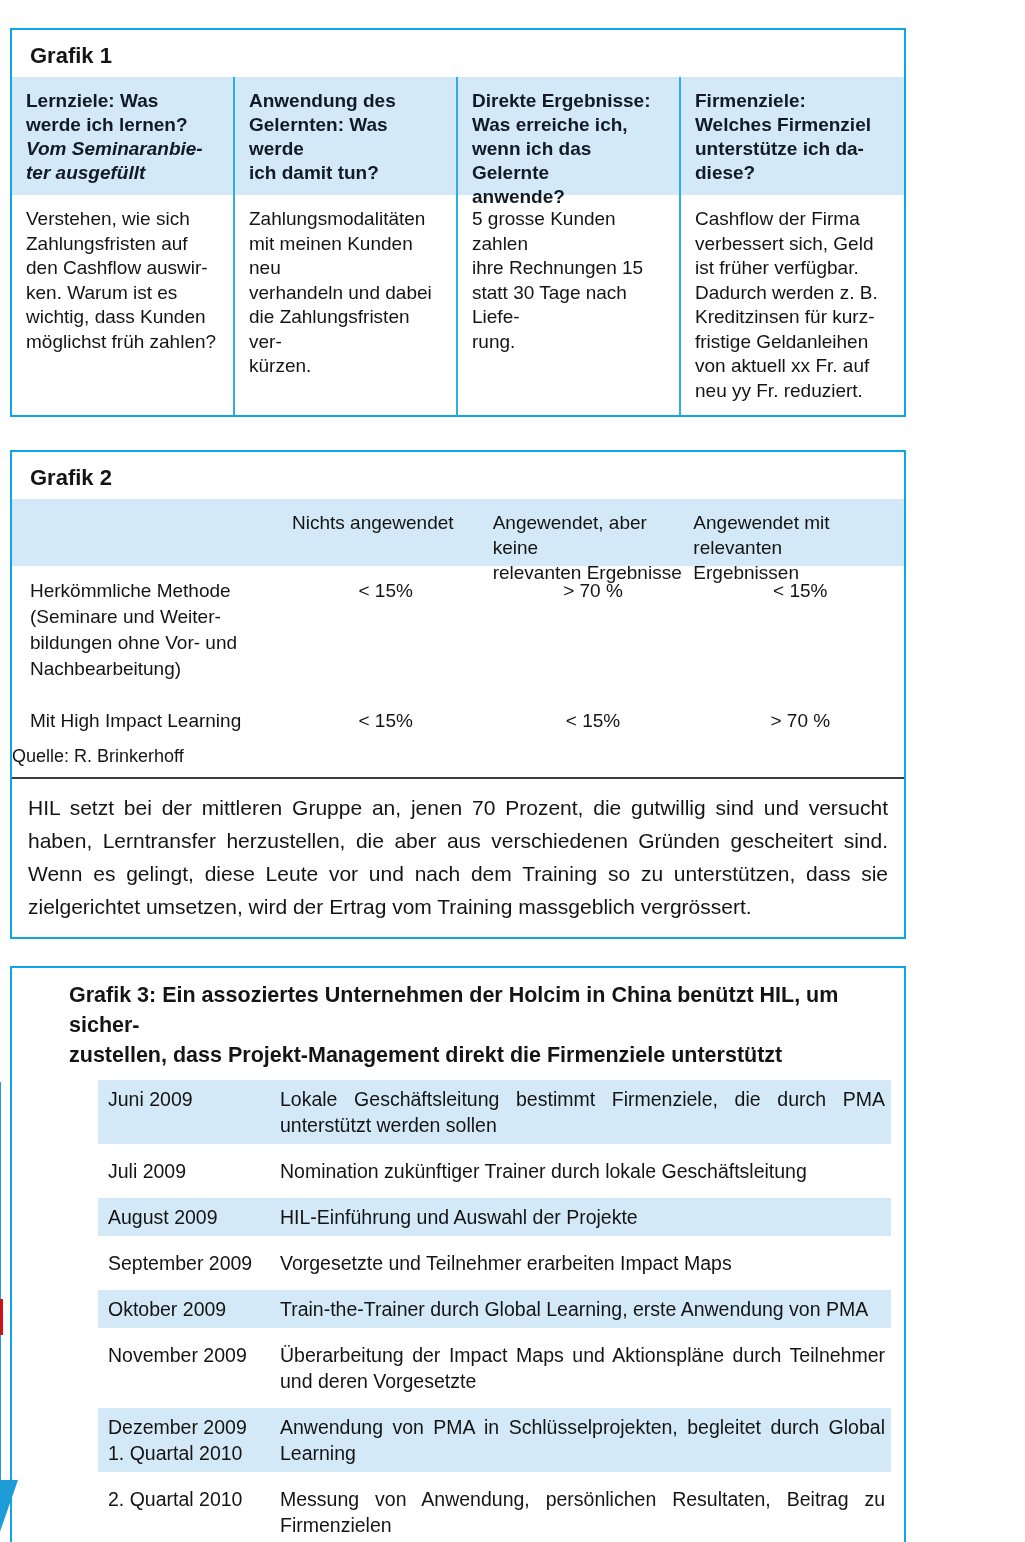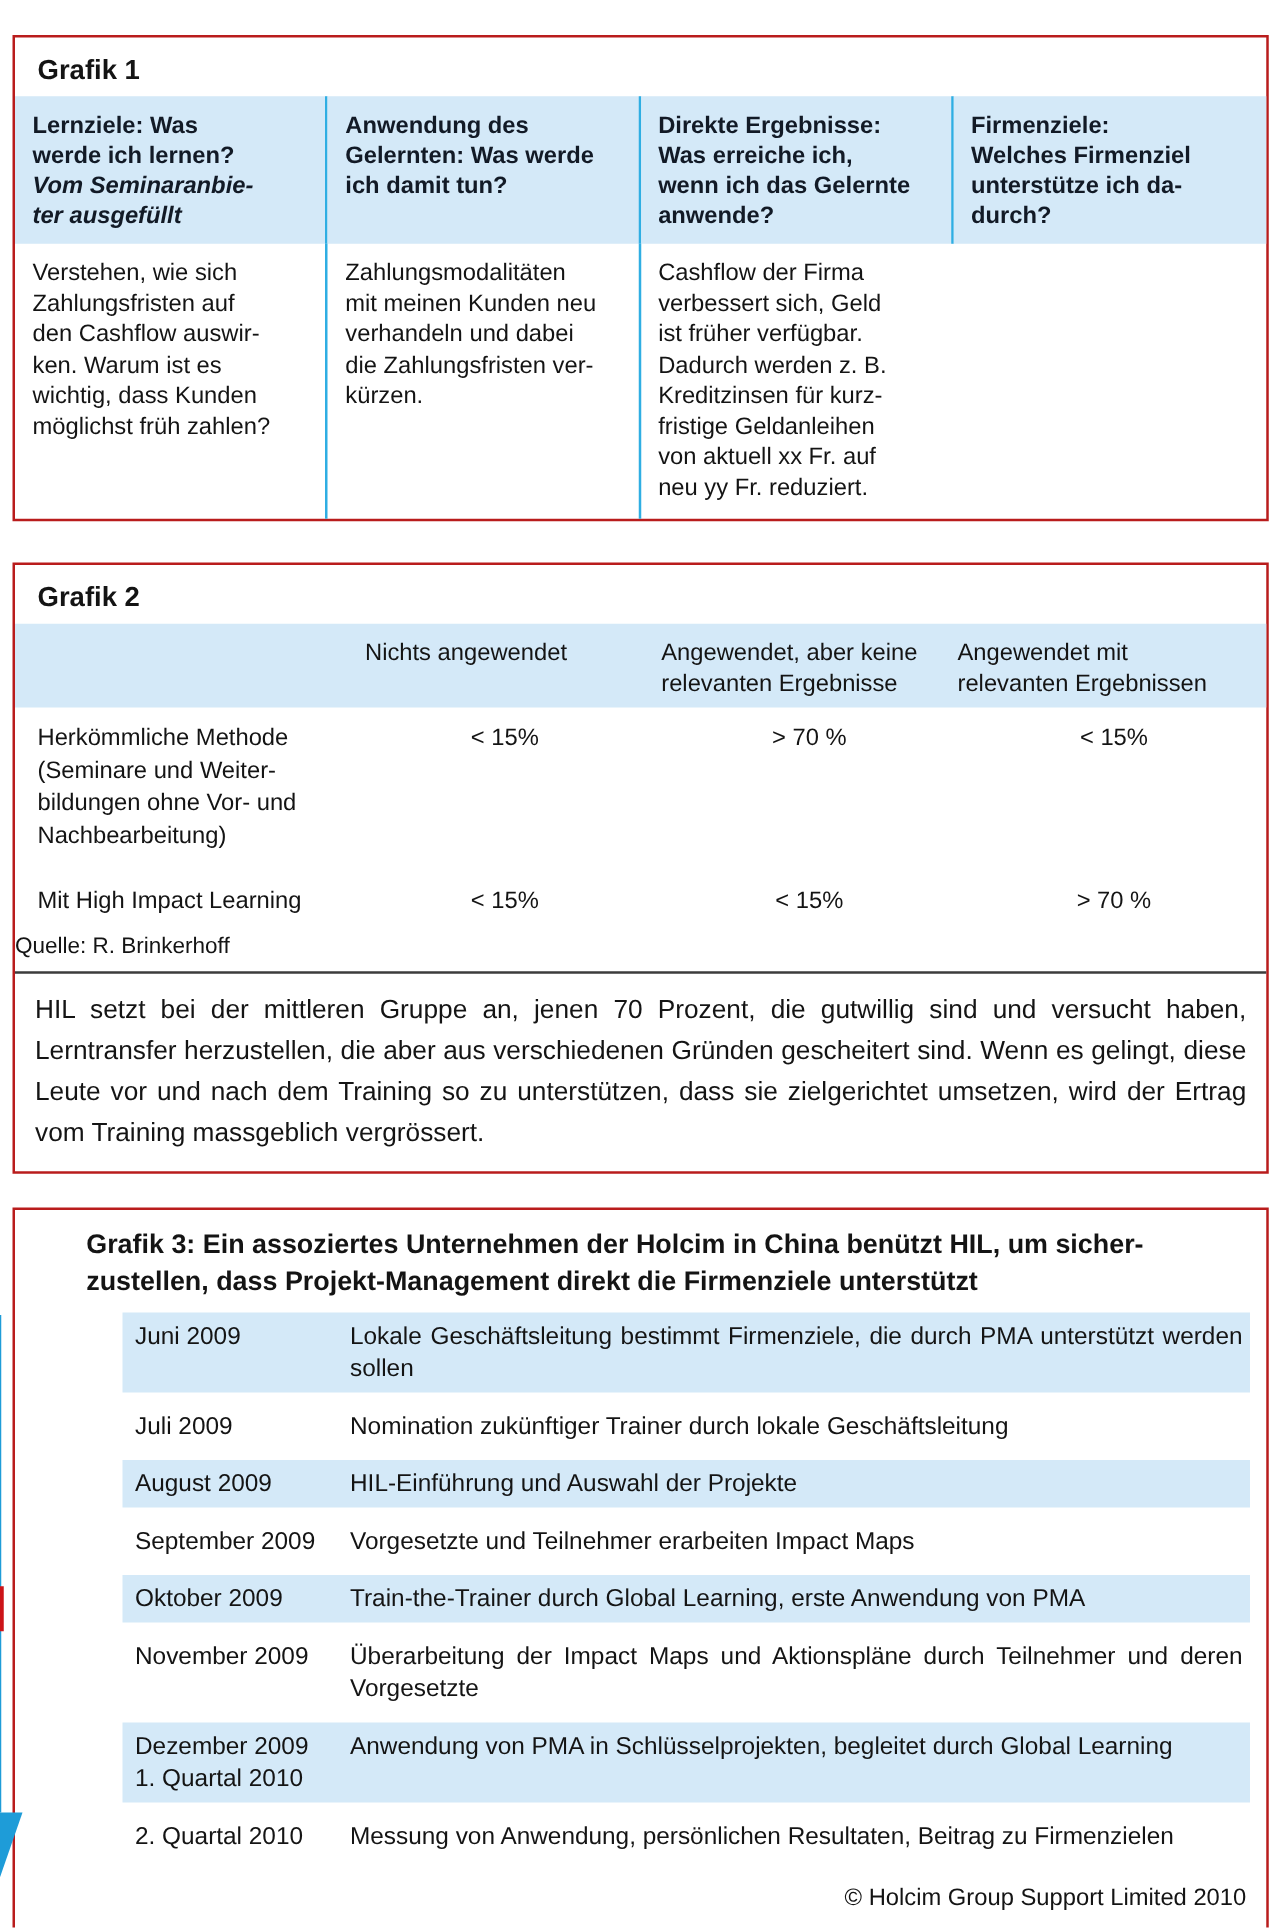--- a/index.html
+++ b/index.html
@@ -4,22 +4,22 @@
 <style>
   * { margin:0; padding:0; box-sizing:border-box; }
   html,body { background:#ffffff; }
   body {
     width:1025px; height:1542px;
     font-family:"Liberation Sans", sans-serif;
     color:#141414;
     position:relative;
   }
   .box {
-    margin-left:10px; width:1005px;
-    border:2px solid #b91c1c;
+    margin-left:10px; width:896px;
+    border:2px solid #0ea5e9;
     background:#fff;
   }
   .pre { white-space:pre-line; }
 
   
   #box1 { margin-top:28px; }
   .box-title { font-size:22px; font-weight:bold; padding:13px 18px 8px 18px; }
   .g1-table { display:grid; grid-template-columns:repeat(4,1fr);border-radius:14px; }
   .g1-cell { padding:12px 14px; border-right:2px solid #2faee3; }
   .g1-cell.last { border-right:none; }
@@ -101,34 +101,38 @@
     <div class="g1-cell g1-head">
       <div class="pre">Direkte Ergebnisse:
 Was erreiche ich,
 wenn ich das Gelernte
 anwende?</div>
     </div>
     <div class="g1-cell g1-head last">
       <div class="pre">Firmenziele:
 Welches Firmenziel
 unterstütze ich da-
-durch?</div>
+diese?</div>
     </div>
 
     <div class="g1-cell g1-body pre">Verstehen, wie sich
 Zahlungsfristen auf
 den Cashflow auswir-
 ken. Warum ist es
 wichtig, dass Kunden
 möglichst früh zahlen?</div>
     <div class="g1-cell g1-body pre">Zahlungsmodalitäten
 mit meinen Kunden neu
 verhandeln und dabei
 die Zahlungsfristen ver-
 kürzen.</div>
+    <div class="g1-cell g1-body pre">5 grosse Kunden zahlen
+ihre Rechnungen 15
+statt 30 Tage nach Liefe-
+rung.</div>
     <div class="g1-cell g1-body pre last">Cashflow der Firma
 verbessert sich, Geld
 ist früher verfügbar.
 Dadurch werden z. B.
 Kreditzinsen für kurz-
 fristige Geldanleihen
 von aktuell xx Fr. auf
 neu yy Fr. reduziert.</div>
   </div>
 </div>

